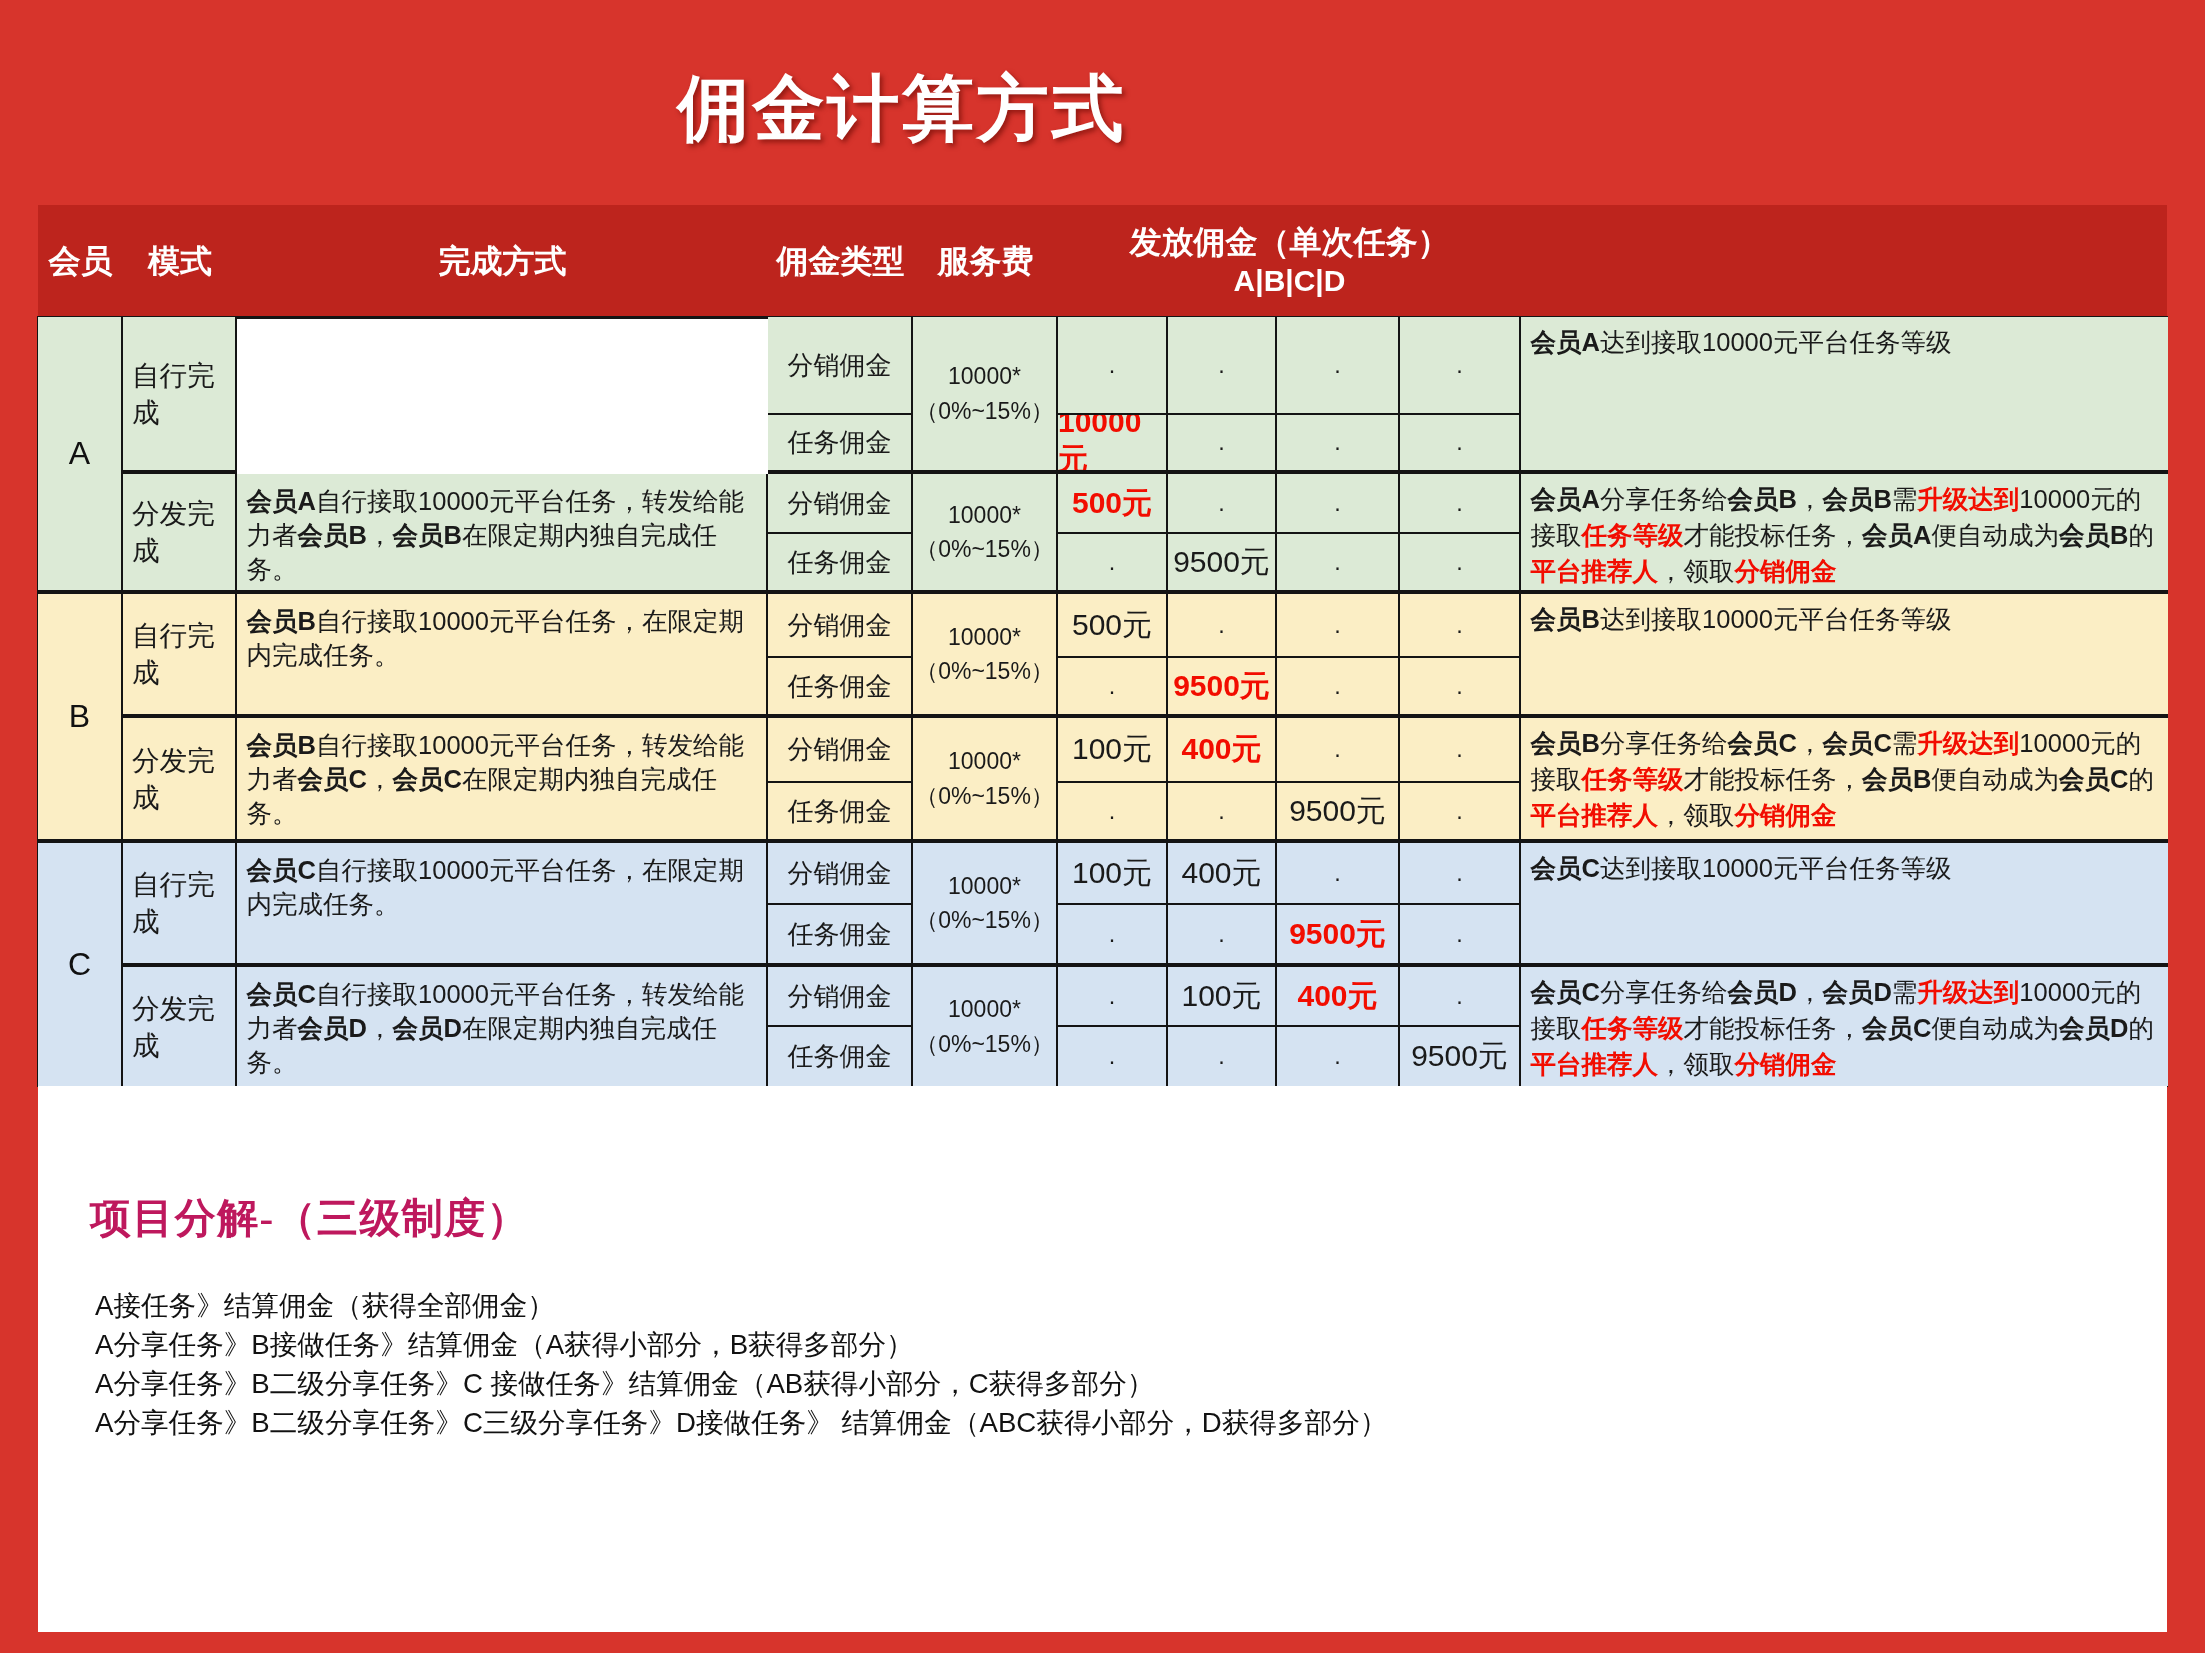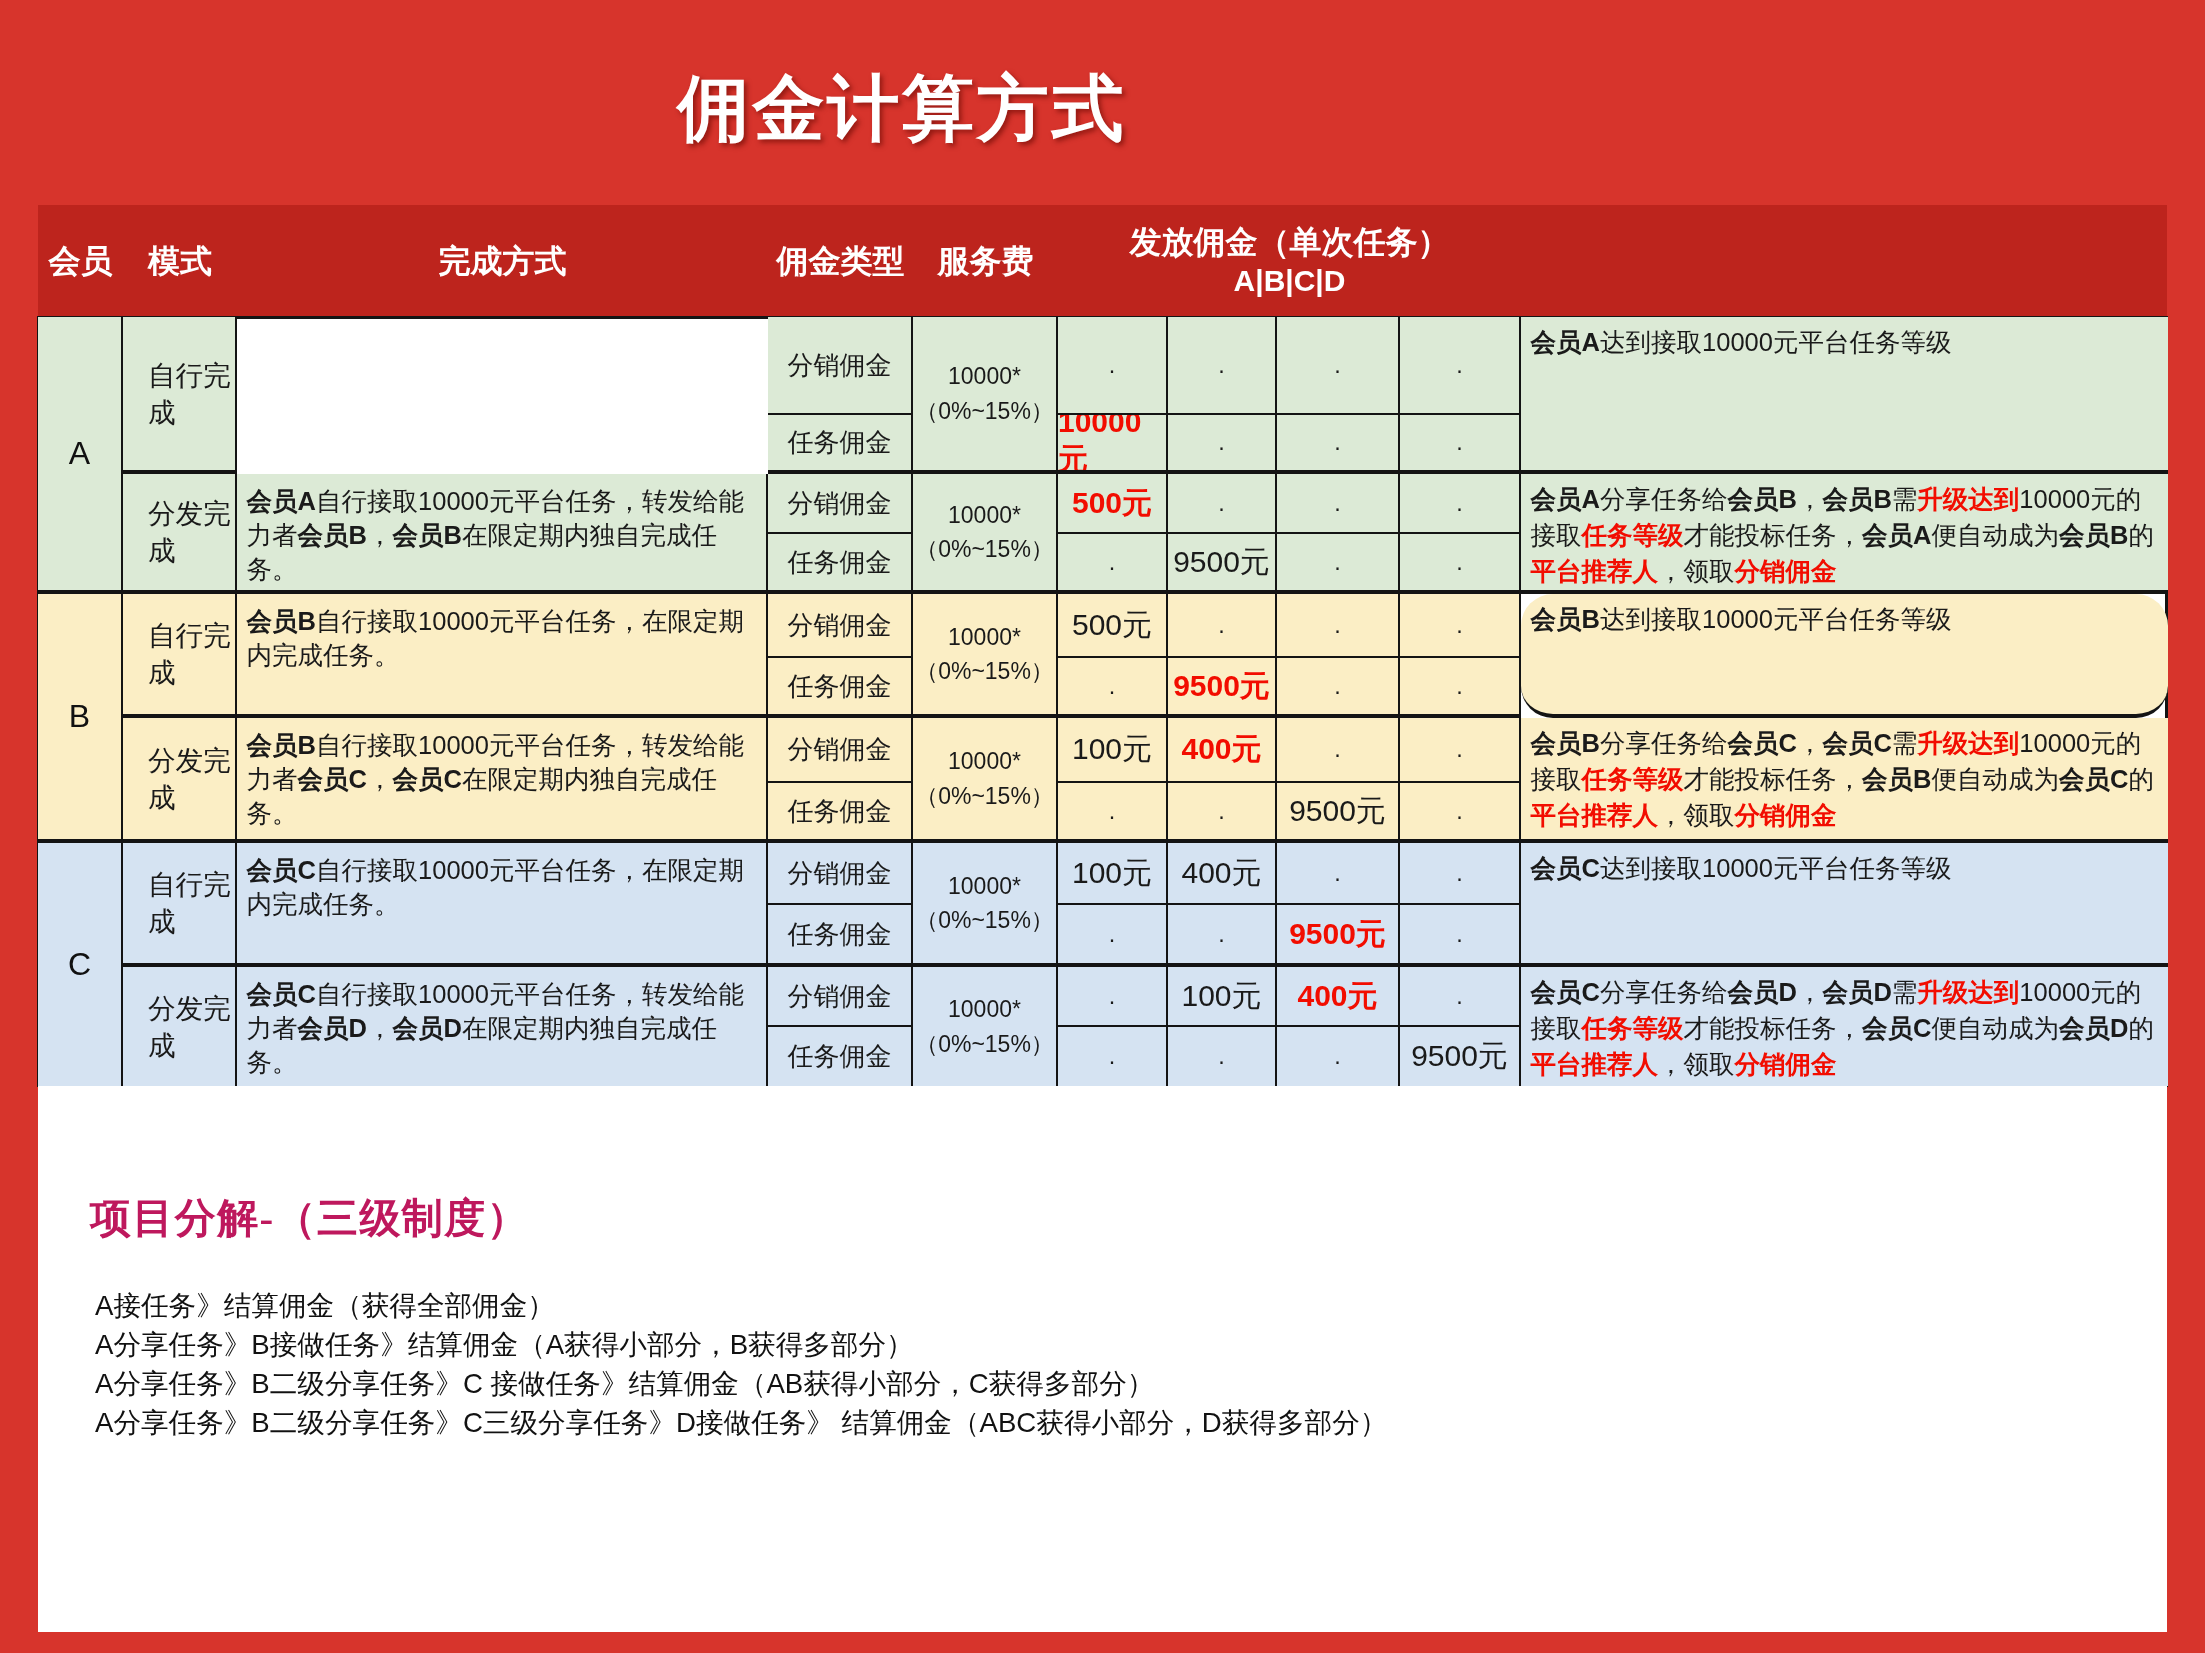--- a/index.html
+++ b/index.html
@@ -39,21 +39,21 @@
   .br-none{border-right:none;}
   .bb-thick{border-bottom-width:4.8px;}
   .bb-none{border-bottom:none;}
   .sec-green{background:var(--sec-green,#dcead6);}
   .sec-yellow{background:var(--sec-yellow,#fbeec5);}
   .sec-blue{background:var(--sec-blue,#d5e3f2);}
 
   .member-cell{display:flex;align-items:center;justify-content:center;
     font-size:32px;color:#111;}
   .mode-cell{display:flex;align-items:center;justify-content:flex-start;
-    padding-left:25px;font-size:27.6px;}
+    padding-left:9px;font-size:27.6px;}
   .desc-cell{padding:9.6px 8.3px 5.5px 9.6px;font-size:25.5px;line-height:1.34;}
   .type-cell{display:flex;align-items:center;justify-content:center;font-size:26px;}
   .fee-cell{display:flex;flex-direction:column;align-items:center;justify-content:center;
     font-size:23px;line-height:1.5;}
   .amount-cell{display:flex;align-items:center;justify-content:center;font-size:30px;}
   .amount-cell.dot{font-size:23.4px;color:#1a1a1a;}
   .amount-cell.red{color:var(--accent-red,#f20d00);font-weight:bold;}
   .remark-cell{padding:6.9px 8.3px 5.5px 9.6px;font-size:25.5px;line-height:1.42;}
   .run-b{font-weight:bold;}
   .run-r{font-weight:bold;color:var(--accent-red,#f20d00);}
@@ -132,21 +132,21 @@
     <div class="cell sec-yellow amount-cell dot " style="grid-area: 5 / 9 / span 1 / span 1;">.</div>
     <div class="cell sec-yellow type-cell bb-thick" style="grid-area: 6 / 4 / span 1 / span 1;">任务佣金</div>
     <div class="cell sec-yellow amount-cell dot bb-thick" style="grid-area: 6 / 6 / span 1 / span 1;">.</div>
     <div class="cell sec-yellow amount-cell red bb-thick" style="grid-area: 6 / 7 / span 1 / span 1;">9500元</div>
     <div class="cell sec-yellow amount-cell dot bb-thick" style="grid-area: 6 / 8 / span 1 / span 1;">.</div>
     <div class="cell sec-yellow amount-cell dot bb-thick" style="grid-area: 6 / 9 / span 1 / span 1;">.</div>
     <div class="cell sec-yellow fee-cell bb-thick" style="grid-area: 5 / 5 / span 2 / span 1;">
       <div>10000*</div>
       <div>（0%~15%）</div>
     </div>
-    <div class="cell sec-yellow remark-cell bb-thick br-none" style="grid-area: 5 / 10 / span 2 / span 1; border-radius: 32px;"><span class="run-b">会员B</span><span>达到接取10000元平台任务等级</span></div>
+    <div class="cell sec-yellow remark-cell bb-thick br-none" style="grid-area: 5 / 10 / span 2 / span 1;"><span class="run-b">会员B</span><span>达到接取10000元平台任务等级</span></div>
     <div class="cell sec-yellow mode-cell bb-thick" style="grid-area: 7 / 2 / span 2 / span 1;">分发完成</div>
     <div class="cell sec-yellow desc-cell bb-thick" style="grid-area: 7 / 3 / span 2 / span 1;"><span class="run-b">会员B</span><span>自行接取10000元平台任务，转发给能力者</span><span class="run-b">会员C</span><span>，</span><span class="run-b">会员C</span><span>在限定期内独自完成任务。</span></div>
     <div class="cell sec-yellow type-cell " style="grid-area: 7 / 4 / span 1 / span 1;">分销佣金</div>
     <div class="cell sec-yellow amount-cell " style="grid-area: 7 / 6 / span 1 / span 1;">100元</div>
     <div class="cell sec-yellow amount-cell red " style="grid-area: 7 / 7 / span 1 / span 1;">400元</div>
     <div class="cell sec-yellow amount-cell dot " style="grid-area: 7 / 8 / span 1 / span 1;">.</div>
     <div class="cell sec-yellow amount-cell dot " style="grid-area: 7 / 9 / span 1 / span 1;">.</div>
     <div class="cell sec-yellow type-cell bb-thick" style="grid-area: 8 / 4 / span 1 / span 1;">任务佣金</div>
     <div class="cell sec-yellow amount-cell dot bb-thick" style="grid-area: 8 / 6 / span 1 / span 1;">.</div>
     <div class="cell sec-yellow amount-cell dot bb-thick" style="grid-area: 8 / 7 / span 1 / span 1;">.</div>

